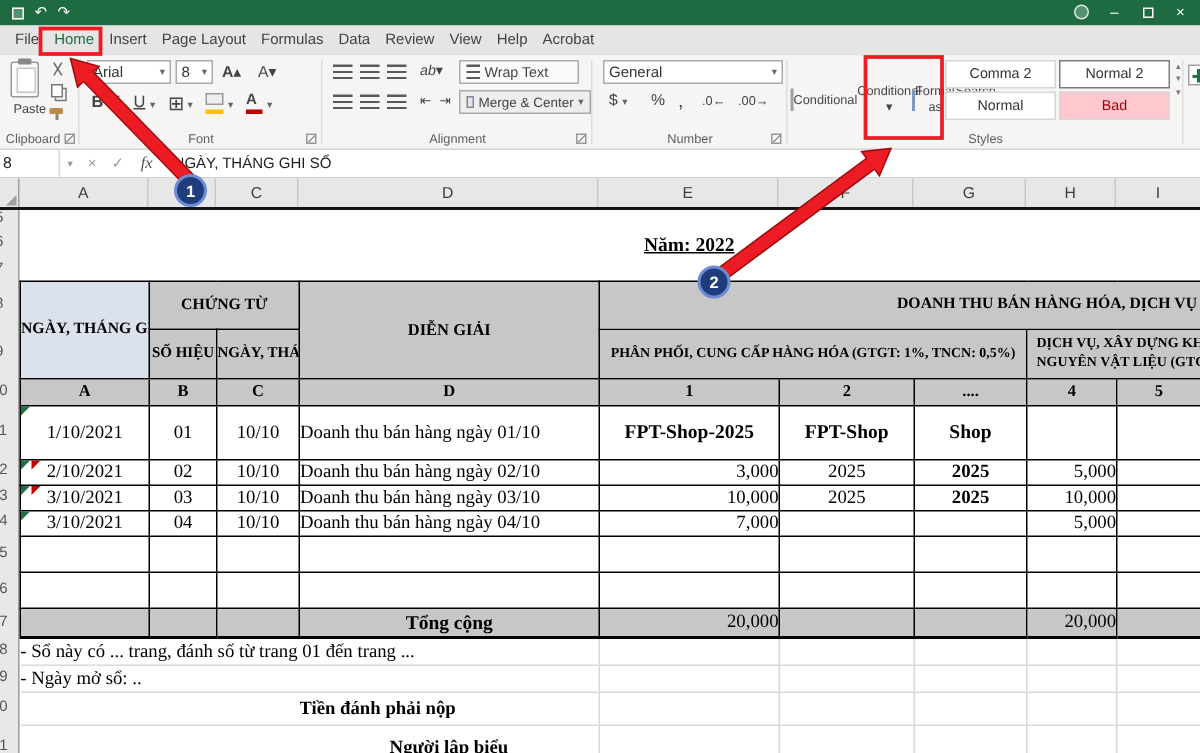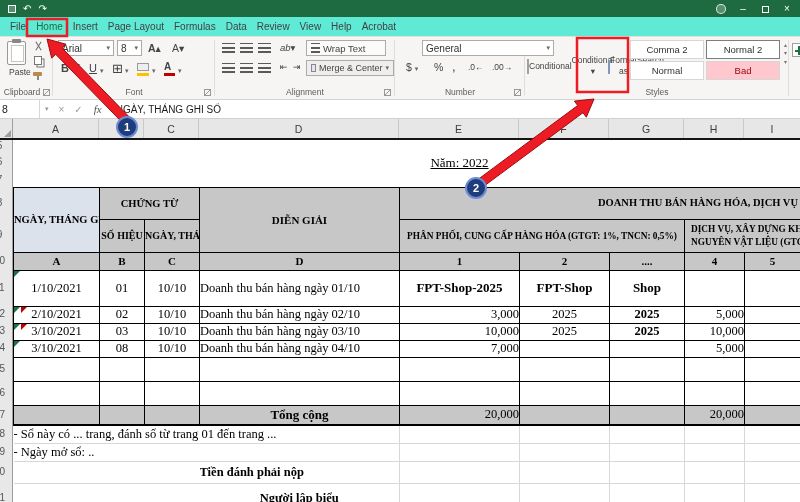--- a/index.html
+++ b/index.html
@@ -18,21 +18,21 @@
              font-size:9.5px;color:#fff}
   .mag{position:absolute;left:5px;top:2.5px;width:7px;height:7px}
   .mag::before{content:"";position:absolute;left:0;top:0;width:5px;height:5px;border:1.2px solid #fff;border-radius:50%}
   .mag::after{content:"";position:absolute;left:4.6px;top:4.6px;width:3.2px;height:1.2px;background:#fff;transform:rotate(45deg);transform-origin:0 0}
   #wincontrols{position:absolute;right:2px;top:0;height:17px;display:flex;align-items:center}
   .wc{width:22px;text-align:center;font-size:10px;color:#fff;line-height:17px}
   .avatar{display:inline-block;width:10px;height:10px;border-radius:50%;border:1px solid rgba(255,255,255,.8);background:rgba(255,255,255,.25);vertical-align:middle}
   .maxbox{display:inline-block;width:7px;height:7px;border:1px solid #fff;vertical-align:middle}
 
   
-  #tabrow{position:absolute;left:0;top:17px;width:800px;height:20px;background:#5eead4;
+  #tabrow{position:absolute;left:0;top:17px;width:800px;height:20px;background:#e5e5e5;
           border-bottom:1px solid #e3e1df;display:flex;align-items:center;padding-left:6px;
           font-size:10px;color:#424242}
   .rtab{padding:3px 4px;margin-right:2px;white-space:nowrap}
   .rtab.active{color:#1E6C41}
 
   
   #ribbon{position:absolute;left:0;top:37px;width:800px;height:63px;background:#f6f5f3;
           border-bottom:1px solid #d5d3d1;font-size:10px;color:#444}
   .gsep{position:absolute;top:3px;height:56px;width:1px;background:#e0dedc}
   .glabel{position:absolute;bottom:2px;font-size:8.5px;color:#5f5d5b;text-align:center;white-space:nowrap}
@@ -109,21 +109,21 @@
       font-size:10.5px;text-align:center}
   .wrap2{white-space:normal;line-height:1.15;padding:0 5px}
   .ky{background:#C7C7C7;font-weight:bold;text-align:center;font-size:11px}
   .ctr{text-align:center}
   .num{text-align:right;padding-right:14px}
   .numh{text-align:right;padding-right:10px}
   .dsc{padding-left:4px}
   .bold{font-weight:bold}
   .tot{background:#C7C7C7}
   .bb2{border-bottom:2px solid #000 !important}
-  .yr{font-weight:normal;text-decoration:underline;font-size:13px}
+  .yr{font-weight:bold;text-decoration:underline;font-size:13px}
   .fpt{font-weight:bold;font-size:13px;text-align:center}
   .revtd{position:relative}
   .revtxt{position:absolute;left:198px;top:9px;font-weight:bold;font-size:10.5px;white-space:nowrap}
   .svctxt{padding-left:6px;text-align:left;font-size:9.3px;line-height:1.35;font-weight:bold}
   .ft{font-size:12.5px;padding-left:4px}
   .taxlbl{font-weight:bold;padding-left:17px}
   .prep{font-weight:bold;text-align:center;vertical-align:top;padding-top:2px}
   .tg{position:absolute;width:0;height:0;border-top:6px solid #1E7145;border-right:6px solid transparent;z-index:5}
   .trd{position:absolute;width:0;height:0;border-top:6px solid #C00000;border-right:6px solid transparent;z-index:5}
 
@@ -219,21 +219,21 @@
     <span class="ic" style="left:280px;top:26px;font-size:9px">⇤</span>
     <span class="ic" style="left:293px;top:26px;font-size:9px">⇥</span>
     <div class="btnbox" style="left:306px;top:23px;width:88px;background:#efeeec;font-size:9px">
       <span style="display:inline-block;width:9px;height:8px;border:1px solid #888;background:#dde6f2;margin-right:3px"></span>
       <span>Merge &amp; Center</span>
       <span class="dd">▾</span>
     </div>
     <span class="glabel" style="left:216px;width:178px">Alignment</span>
     <span class="launcher" style="left:384px"></span>
 
-    <div class="combo" style="left:422px;top:3px;width:132px">
+    <div class="combo" style="left:402px;top:3px;width:120px">
       <span>General</span>
       <span class="dd">▾</span>
     </div>
     <span class="ic" style="left:406px;top:25px"><span>$</span> <span style="font-size:7px;color:#666">▾</span></span>
     <span class="ic" style="left:434px;top:25px"><span>%</span></span>
     <span class="ic" style="left:452px;top:23px;font-size:13px"><span>,</span></span>
     <span class="ic" style="left:468px;top:26px;font-size:8.5px"><span>.0</span>←</span>
     <span class="ic" style="left:492px;top:26px;font-size:8.5px"><span>.00</span>→</span>
     <span class="glabel" style="left:396px;width:128px">Number</span>
     <span class="launcher" style="left:514px"></span>
@@ -389,21 +389,21 @@
         <td class="b ctr">10/10</td>
         <td class="b dsc">Doanh thu bán hàng ngày 03/10</td>
         <td class="b num">10,000</td>
         <td class="b ctr">2025</td>
         <td class="b ctr bold">2025</td>
         <td class="b numh">10,000</td>
         <td class="b"></td>
       </tr>
       <tr style="height:17px">
         <td class="b ctr">3/10/2021</td>
-        <td class="b ctr">08</td>
+        <td class="b ctr">04</td>
         <td class="b ctr">10/10</td>
         <td class="b dsc">Doanh thu bán hàng ngày 04/10</td>
         <td class="b num">7,000</td>
         <td class="b ctr"></td>
         <td class="b ctr"></td>
         <td class="b numh">5,000</td>
         <td class="b"></td>
       </tr>
       <tr style="height:24px">
         <td class="b"></td>

